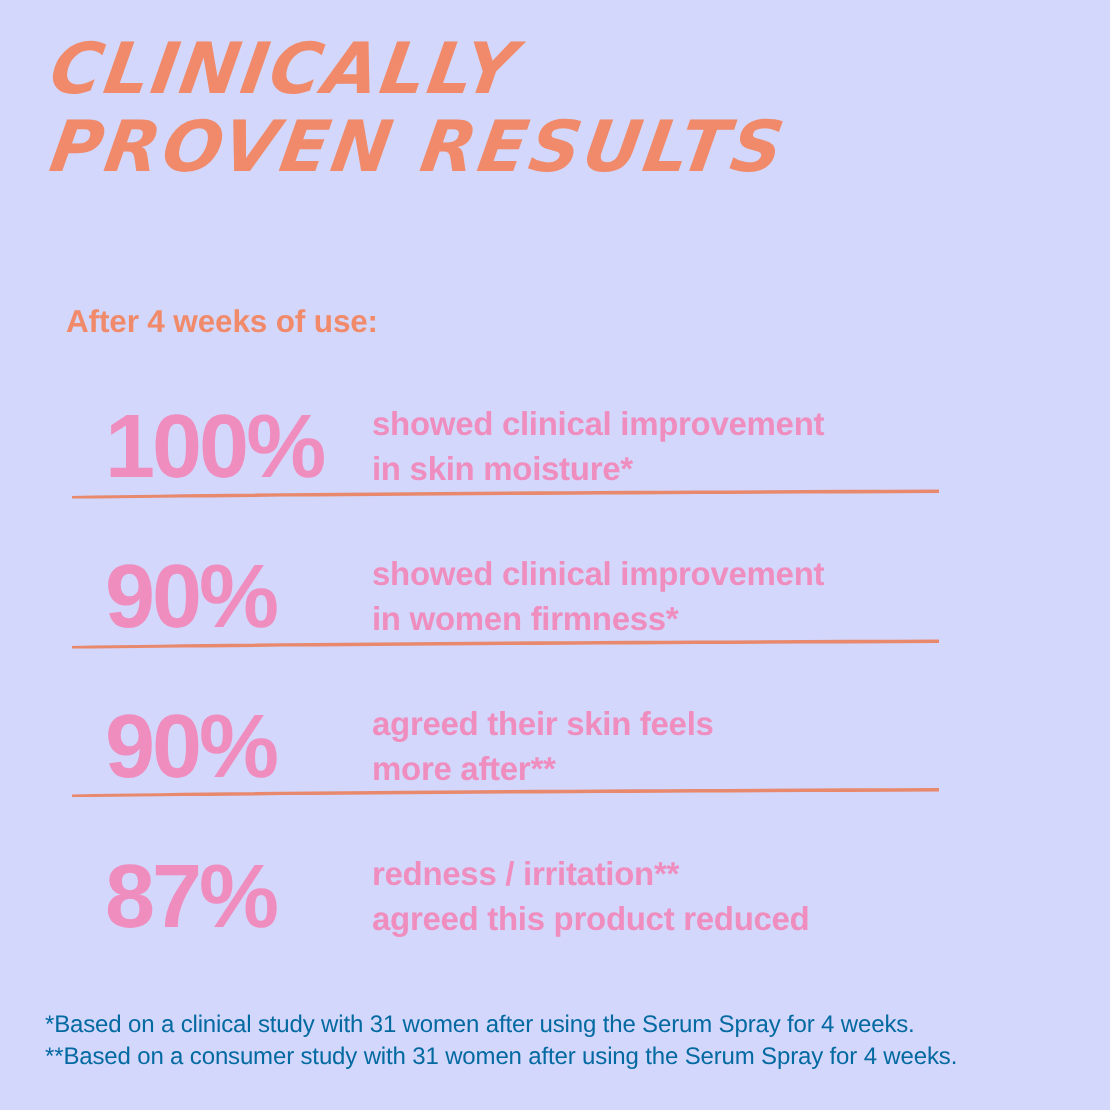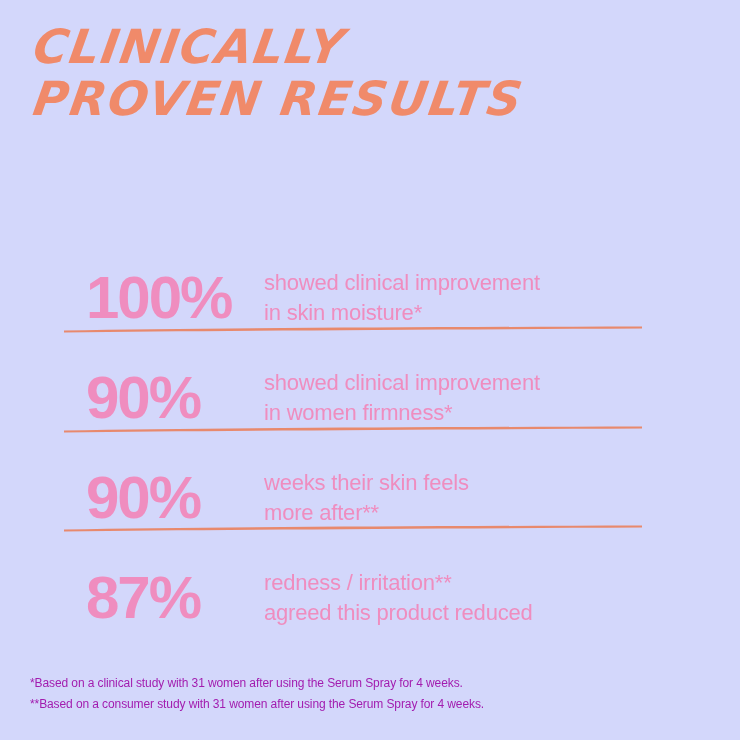--- a/index.html
+++ b/index.html
@@ -55,21 +55,21 @@
     color: #f08a6a;
     font-size: 21px;
     font-weight: 700;
     letter-spacing: -0.1px;
     white-space: nowrap;
   }
 
   
   .stats {
     position: absolute;
-    left: 16px;
+    left: 0;
     top: 248px;
     width: 668px;
   }
   .stat-row {
     position: relative;
     height: 100px;
     display: flex;
     align-items: center;
   }
   .stat-value {
@@ -79,21 +79,21 @@
     color: #ef8dbf;
     font-size: 60px;
     font-weight: 700;
     line-height: 62px;
     letter-spacing: -2px;
     white-space: nowrap;
   }
   .stat-desc {
     color: #ef8dbf;
     font-size: 22px;
-    font-weight: 400;
+    font-weight: 700;
     line-height: 30px;
     letter-spacing: -0.2px;
   }
   .stat-desc .dline {
     display: block;
     white-space: nowrap;
   }
 
   
   .divider {
@@ -107,41 +107,42 @@
     display: block;
     width: 100%;
     height: 100%;
   }
 
   
   .footnotes {
     position: absolute;
     left: 30px;
     top: 673px;
-    color: #a21caf;
-    font-size: 12px;
+    color: #0369a1;
+    font-size: 16px;
     font-weight: 400;
     line-height: 21px;
     letter-spacing: -0.1px;
   }
   .footnote {
     display: block;
     white-space: nowrap;
   }
 </style>
 </head>
 <body>
 
 <div class="poster">
 
   <div class="headline">
     <span class="headline-line l1">Clinically</span>
     <span class="headline-line l2">Proven Results</span>
   </div>
 
+  <div class="subhead">After 4 weeks of use:</div>
 
   <div class="stats">
 
     <div class="stat-row">
       <div class="stat-value">100%</div>
       <div class="stat-desc">
         <span class="dline">showed clinical improvement</span>
         <span class="dline">in skin moisture*</span>
       </div>
     </div>
@@ -162,21 +163,21 @@
 
     <div class="divider" style="top:178px">
       <svg viewBox="0 0 578 8" preserveAspectRatio="none" aria-hidden="true">
         <path d="M0,4.6 C140,2.2 330,1.2 578,0.4 L578,2.6 C330,3.6 140,5.0 0,6.4 Z" fill="#e8896d"></path>
       </svg>
     </div>
 
     <div class="stat-row">
       <div class="stat-value">90%</div>
       <div class="stat-desc">
-        <span class="dline">weeks their skin feels</span>
+        <span class="dline">agreed their skin feels</span>
         <span class="dline">more after**</span>
       </div>
     </div>
 
     <div class="divider" style="top:277px">
       <svg viewBox="0 0 578 8" preserveAspectRatio="none" aria-hidden="true">
         <path d="M0,4.6 C140,2.2 330,1.2 578,0.4 L578,2.6 C330,3.6 140,5.0 0,6.4 Z" fill="#e8896d"></path>
       </svg>
     </div>
 

